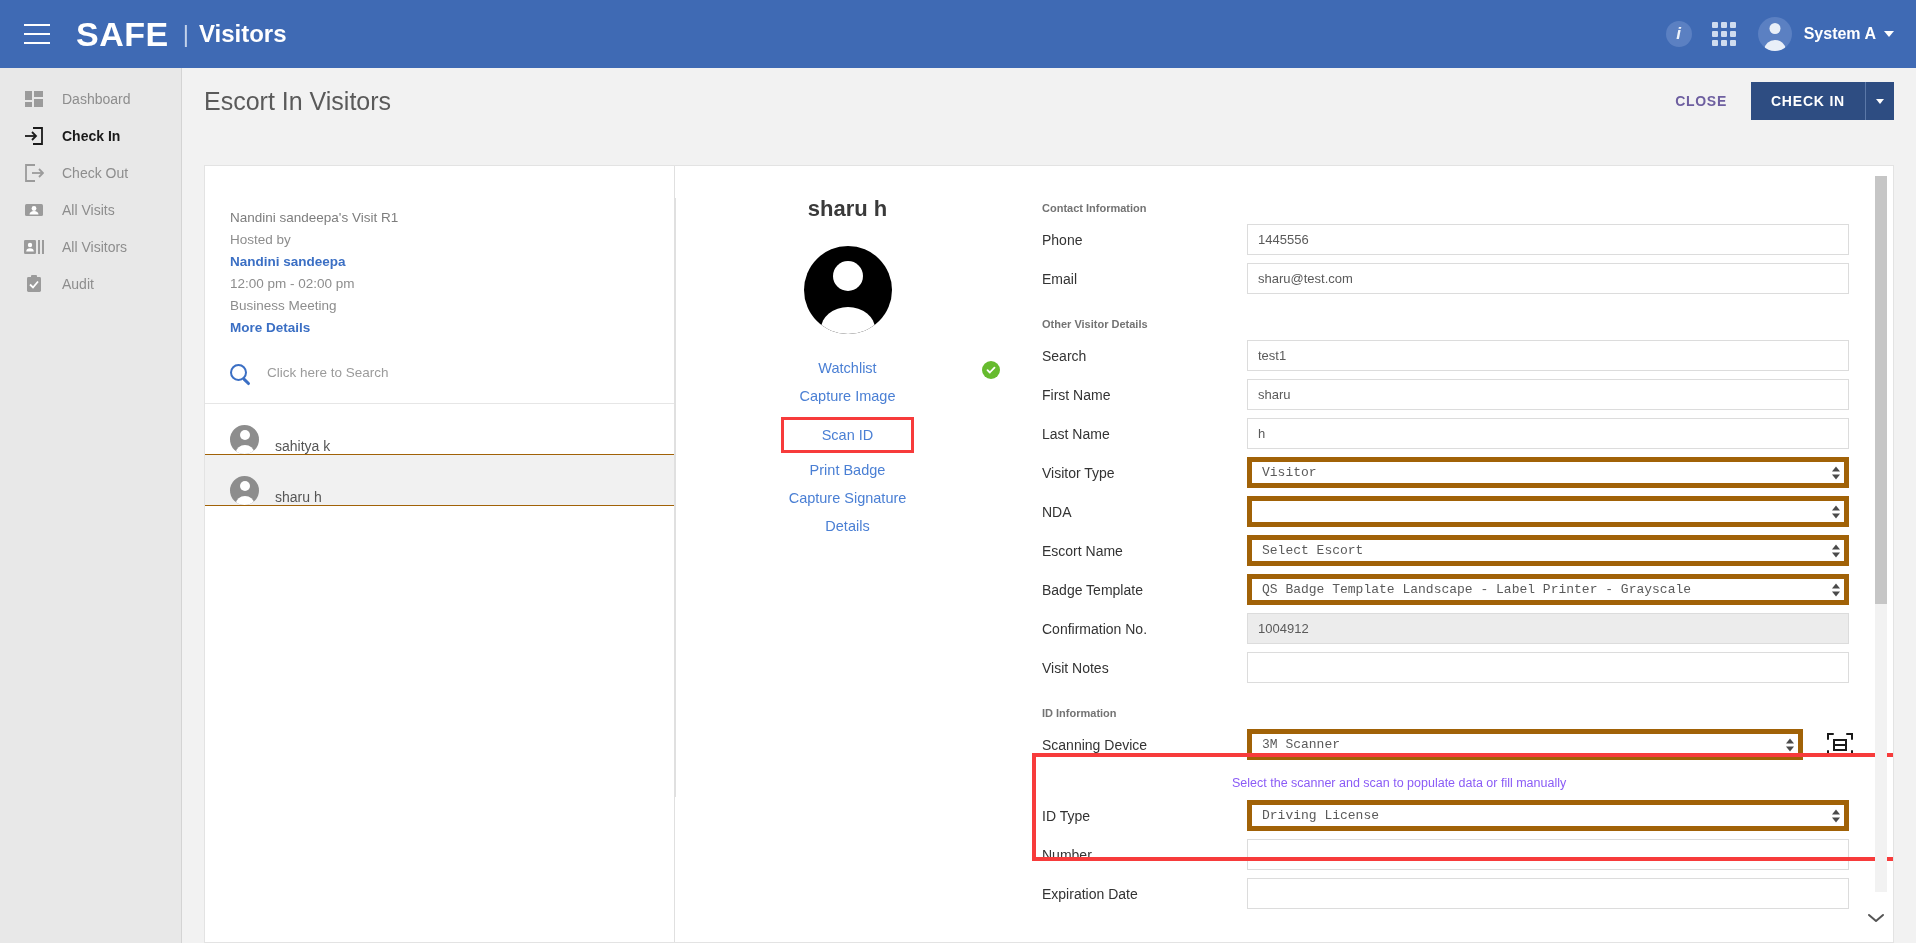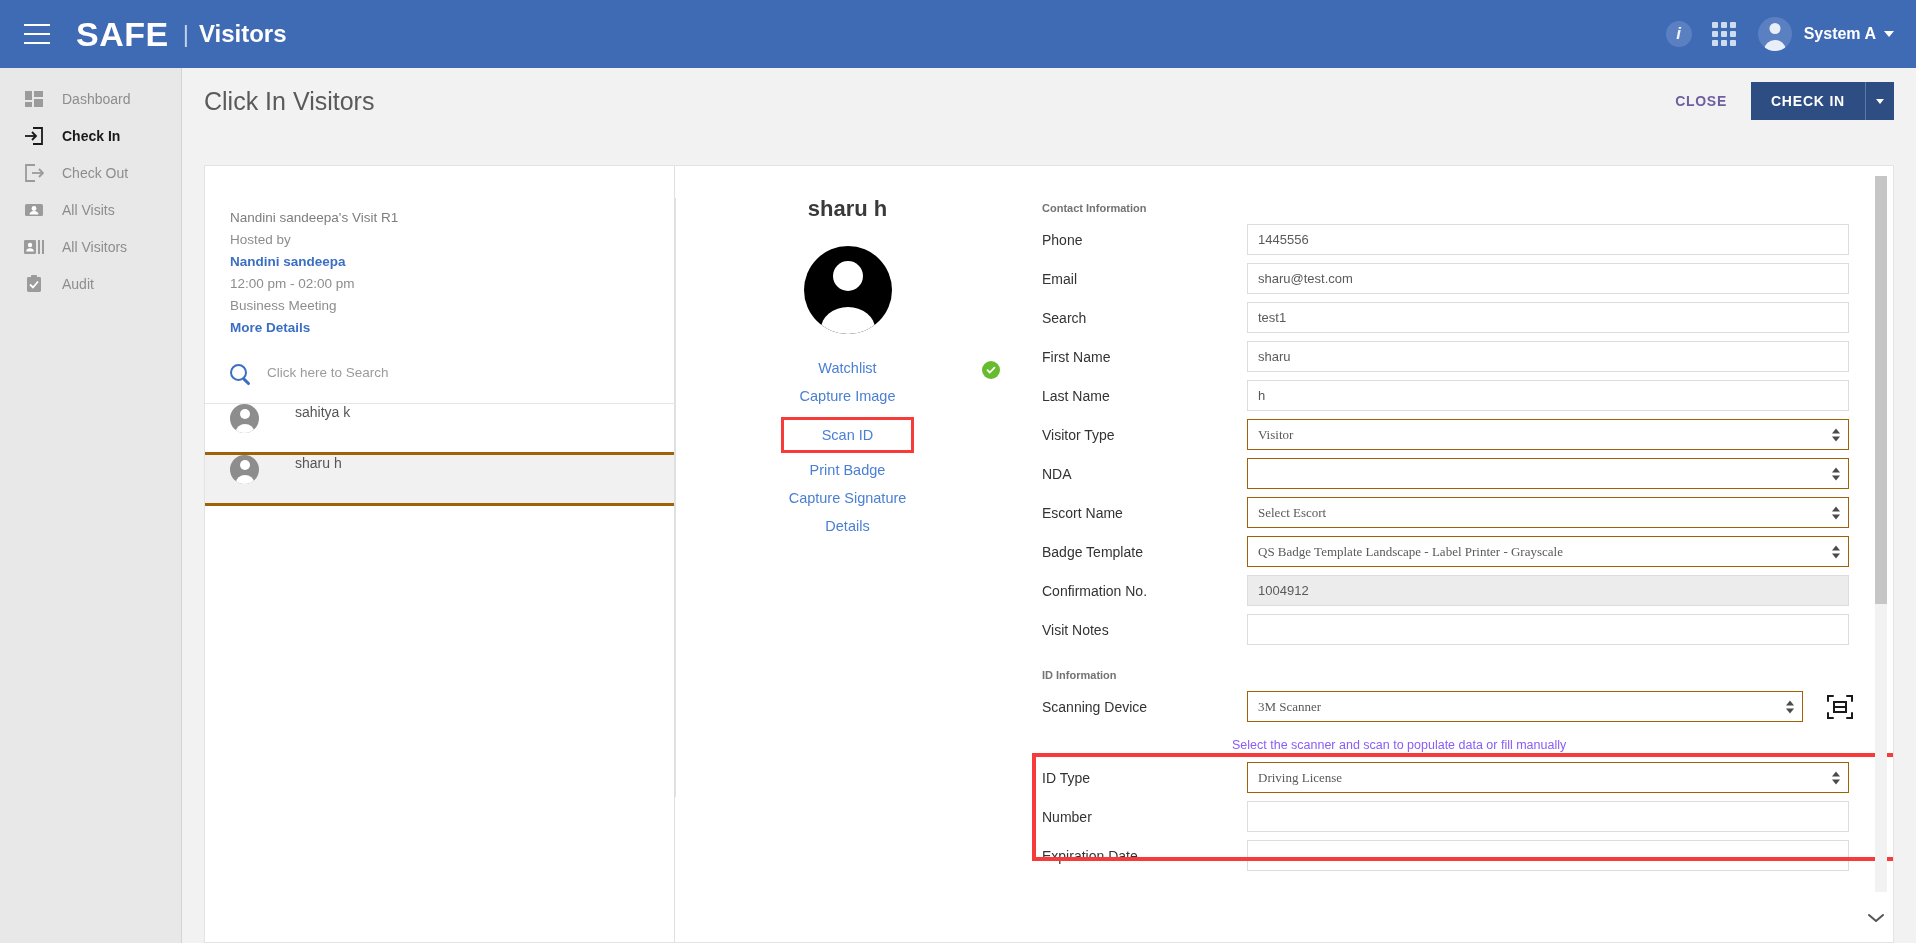--- a/index.html
+++ b/index.html
@@ -162,22 +162,22 @@
     width: 17px; height: 17px; border: 2.4px solid #3b6fc4; border-radius: 50%;
     position: relative; margin-right: 20px; flex: none;
   }
   .mag::after {
     content: ''; position: absolute; right: -6px; bottom: -4px;
     width: 9px; height: 2.6px; background: #3b6fc4;
     transform: rotate(45deg); border-radius: 2px;
   }
   .search-ph { font-size: 13.5px; color: #9b9b9b; }
   .v-row {
-    display: flex; align-items: flex-start; height: 51px;
-    padding-left: 25px; border-bottom: 3px solid #a16207; cursor: pointer; gap: 20px;
+    display: flex; align-items: flex-end; height: 51px;
+    padding-left: 25px; border-bottom: 1px solid #a16207; cursor: pointer;
   }
   .v-row.selected { background: #f1f1f1; }
   .v-ava {
     width: 29px; height: 29px; border-radius: 50%;
     background: #8d8d8d; position: relative; overflow: hidden;
     margin-right: 16px; flex: none;
   }
   .v-ava::before {
     content: ''; position: absolute; top: 5px; left: 50%; transform: translateX(-50%);
     width: 10px; height: 10px; border-radius: 50%; background: #ffffff;
@@ -235,23 +235,23 @@
   .f-row { display: flex; align-items: center; margin-bottom: 8px; padding-left: 22px; }
   .f-label { width: 190px; font-size: 14px; color: #333333; flex: none; }
   .f-ctl { flex: 1; margin-right: 44px; position: relative; padding-left: 15px; }
   .f-input {
     width: 100%; height: 31px; border: 1px solid #dcdcdc; background: #ffffff;
     font-size: 13px; color: #5a5a5a; padding: 0 10px;
     font-family: "Liberation Sans", sans-serif; outline: none;
   }
   .f-input.readonly { background: #ececec; }
   .f-select {
-    width: 100%; height: 31px; border: 1px solid #a16207; background: #ffffff;
+    width: 100%; height: 31px; border: 5px solid #a16207; background: #ffffff;
     font-size: 13px; color: #5a5a5a; padding: 0 26px 0 10px;
-    font-family: Liberation Serif, serif; outline: none;
+    font-family: Liberation Mono, monospace; outline: none;
     appearance: none; -webkit-appearance: none;
     display: flex; align-items: center; cursor: pointer;
   }
   .spin {
     position: absolute; right: 9px; top: 50%; transform: translateY(-50%);
     display: flex; flex-direction: column; gap: 3px; pointer-events: none;
   }
   .spin i {
     display: block; width: 0; height: 0;
     border-left: 4px solid transparent; border-right: 4px solid transparent;
@@ -394,21 +394,21 @@
         <path d="M5 9.5 L8 12.5 L13 6.5" fill="none" stroke="#ffffff" stroke-width="1.8"></path>
       </svg>
     </div>
     <div class="side-label">Audit</div>
   </div>
 </div>
 
 <div class="main">
 
   <div class="page-head">
-    <div class="page-title">Click In Visitors</div>
+    <div class="page-title">Escort In Visitors</div>
     <div class="head-actions">
       <button class="btn-close">CLOSE</button>
       <div class="btn-group">
         <button class="btn-primary">CHECK IN</button>
         <button class="btn-split">
           <span class="caret"></span>
         </button>
       </div>
     </div>
   </div>
@@ -471,20 +471,21 @@
         </div>
       </div>
 
       <div class="f-row">
         <div class="f-label">Email</div>
         <div class="f-ctl">
           <input class="f-input" value="sharu@test.com" style="">
         </div>
       </div>
 
+      <div class="sect-head spaced">Other Visitor Details</div>
 
       <div class="f-row">
         <div class="f-label">Search</div>
         <div class="f-ctl">
           <input class="f-input" value="test1" style="">
         </div>
       </div>
 
       <div class="f-row">
         <div class="f-label">First Name</div>

